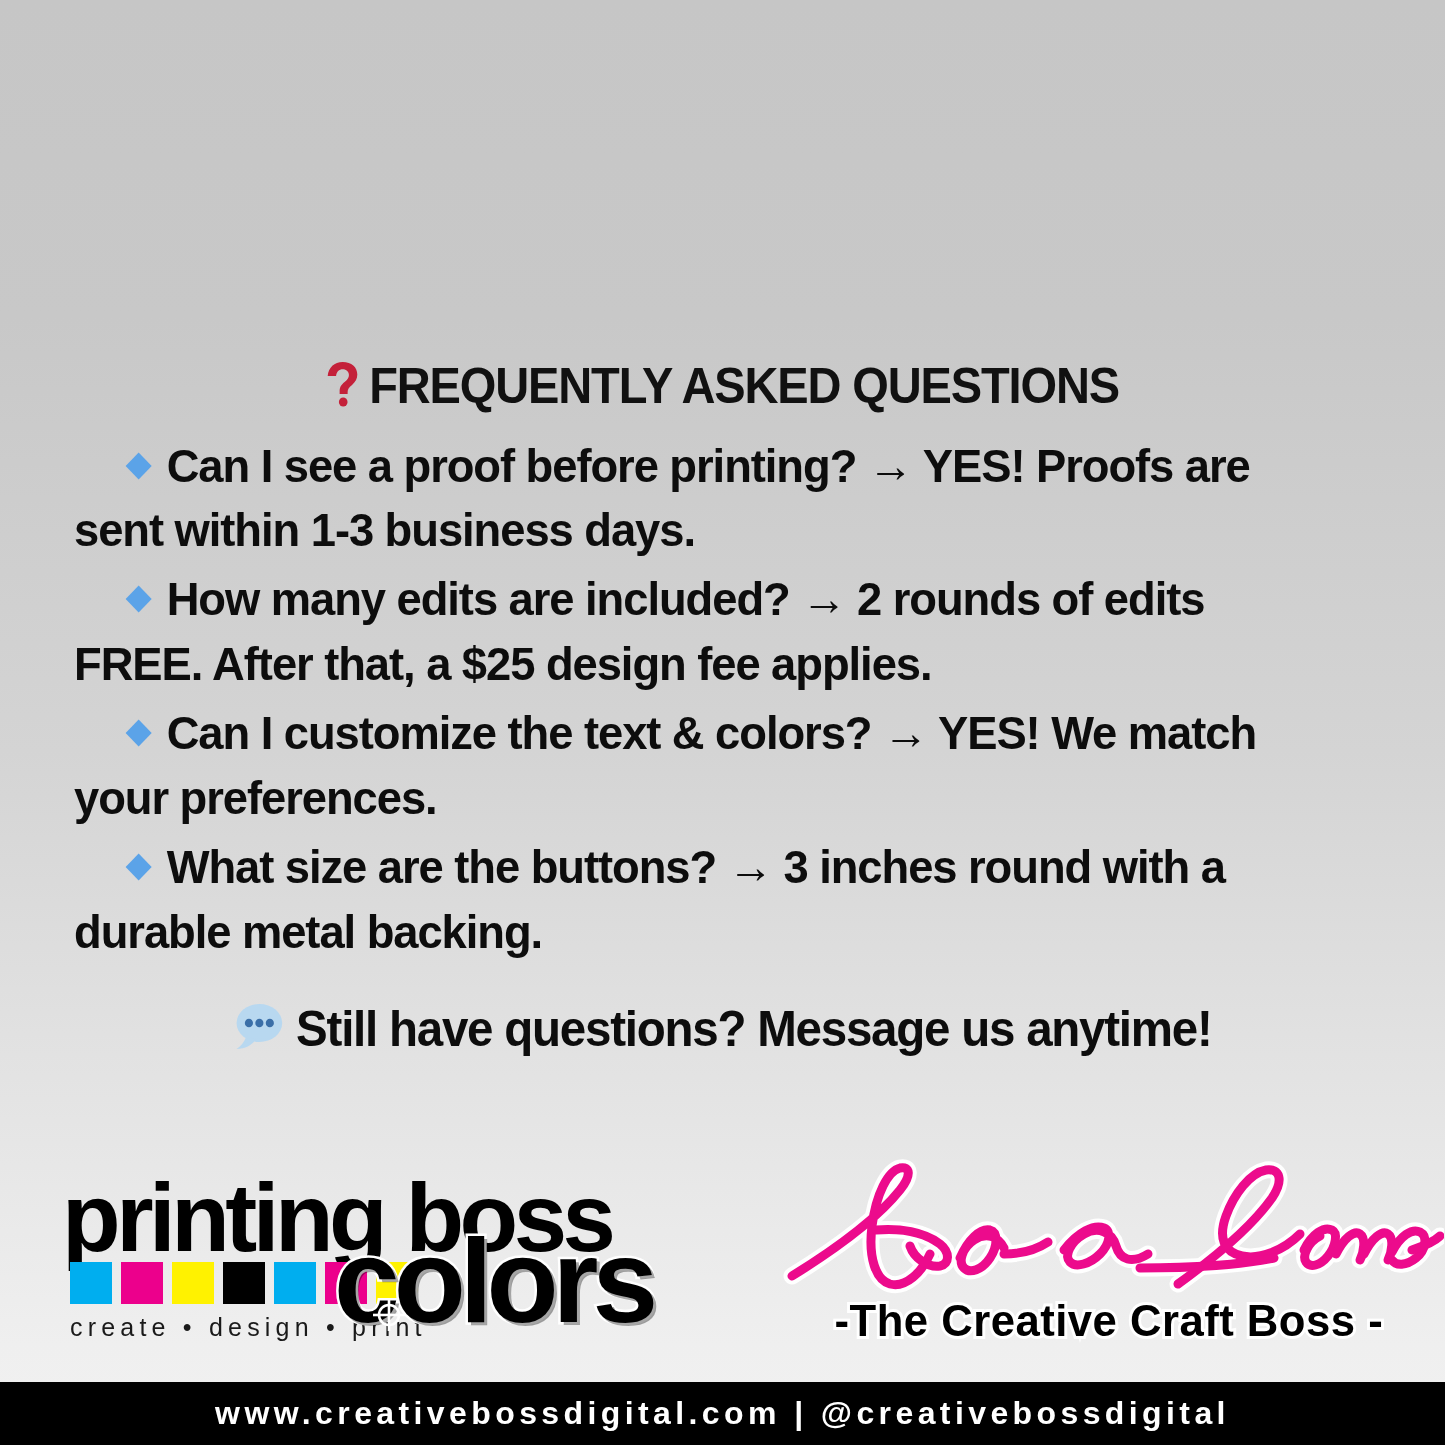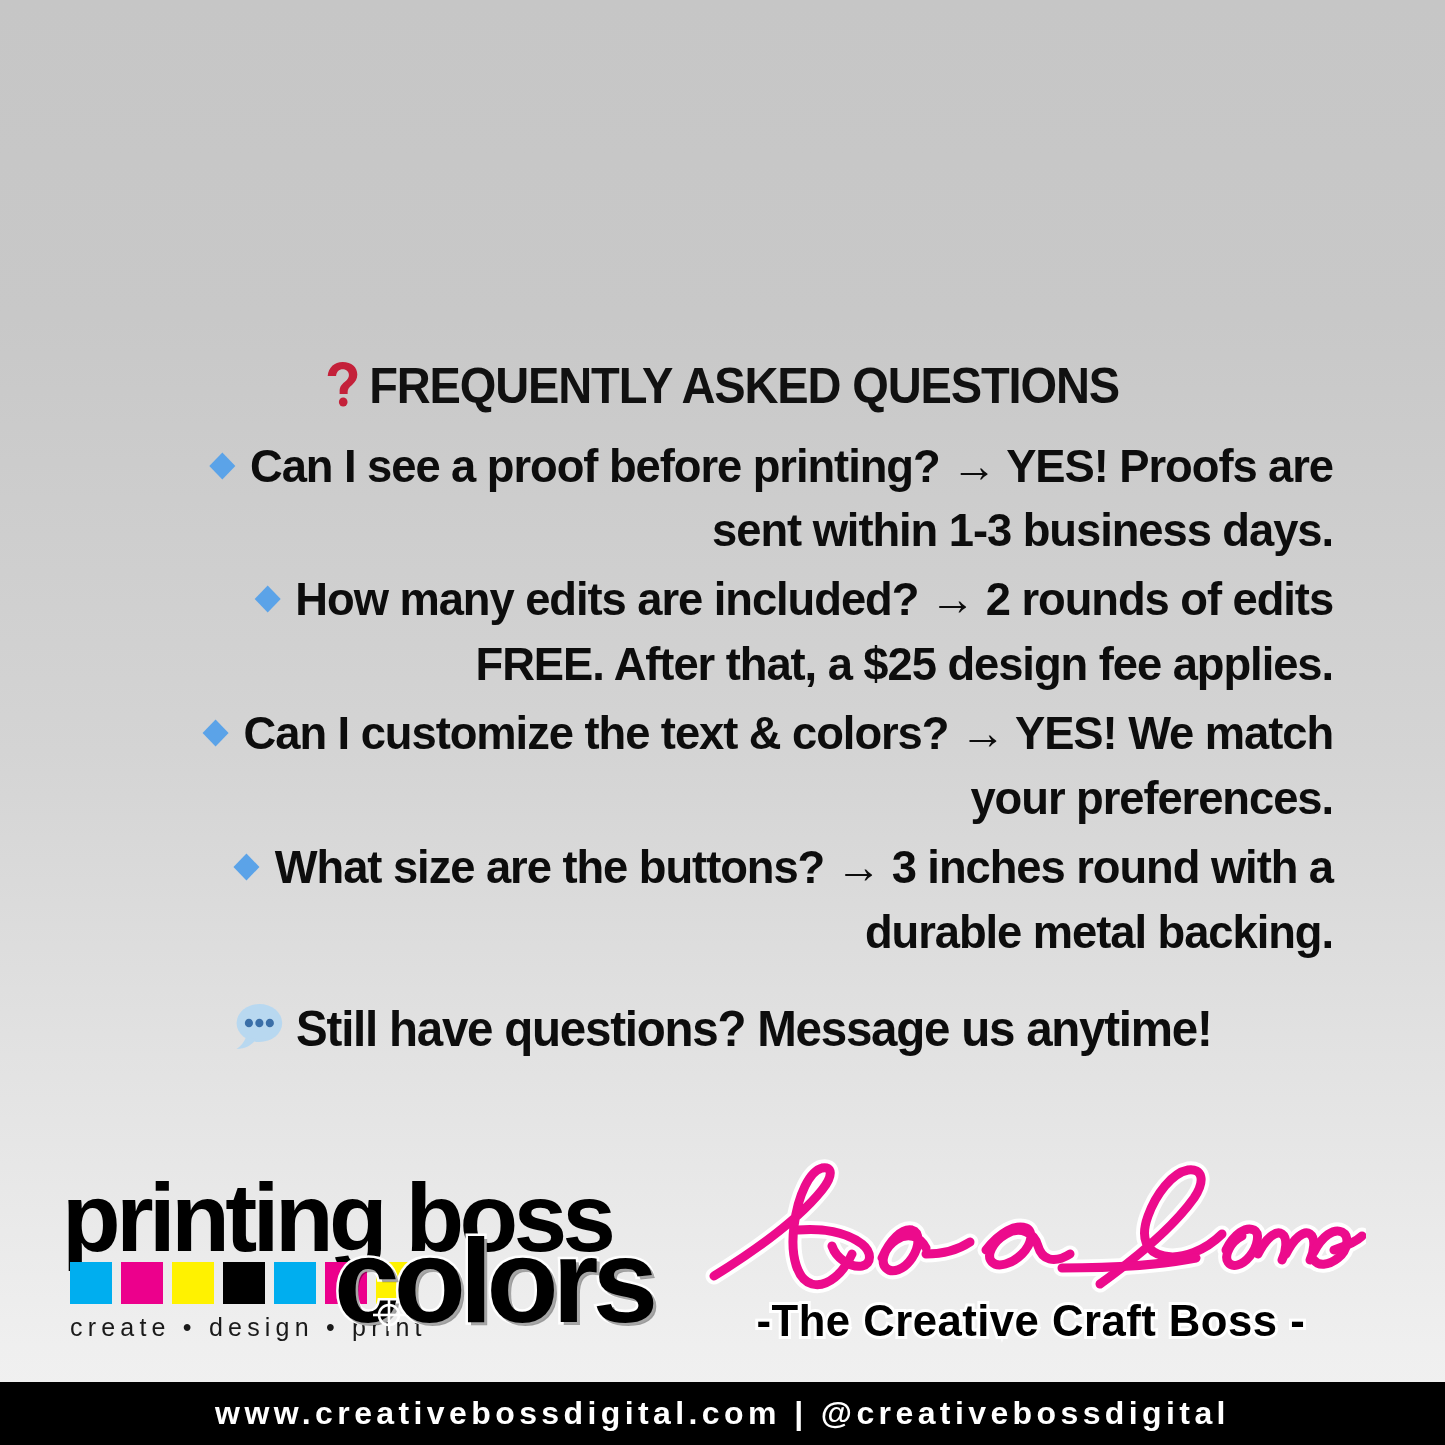--- a/index.html
+++ b/index.html
@@ -54,21 +54,21 @@
     white-space:nowrap;
     margin-bottom:16px;
   }
   .subheading .q-emoji {
     display:inline-block;
     vertical-align:-4px;
     margin-right:10px;
   }
 
   
-  .faq-list { margin:4px; padding:0; list-style:none;text-align:right; }
+  .faq-list { margin:12px; padding:0; list-style:none; }
 
   .faq-item {
     font-weight:700;
     font-size:47px;
     line-height:1.38;
     color:#0d0d0d;
     letter-spacing:-1.1px;
     transform:scaleX(0.965);
     transform-origin:left center;
     text-indent:26px;
@@ -143,21 +143,21 @@
     text-shadow:3px 3px 0 rgba(0,0,0,0.35);
   }
   .reg-mark {
     position:absolute; left:310px; top:128px;
     width:34px; height:34px;
     z-index:5;
   }
 
   
   .rae-logo {
-    position:absolute; left:686px; top:0;
+    position:absolute; left:764px; top:0;
     width:680px; height:215px;
   }
   .rae-script {
     position:absolute; left:0; top:-4px;
     width:680px; height:150px;
   }
   .rae-tagline {
     position:absolute; left:62px; top:140px;
     font-family:"Liberation Sans Narrow","Liberation Sans",sans-serif;
     font-weight:700;

